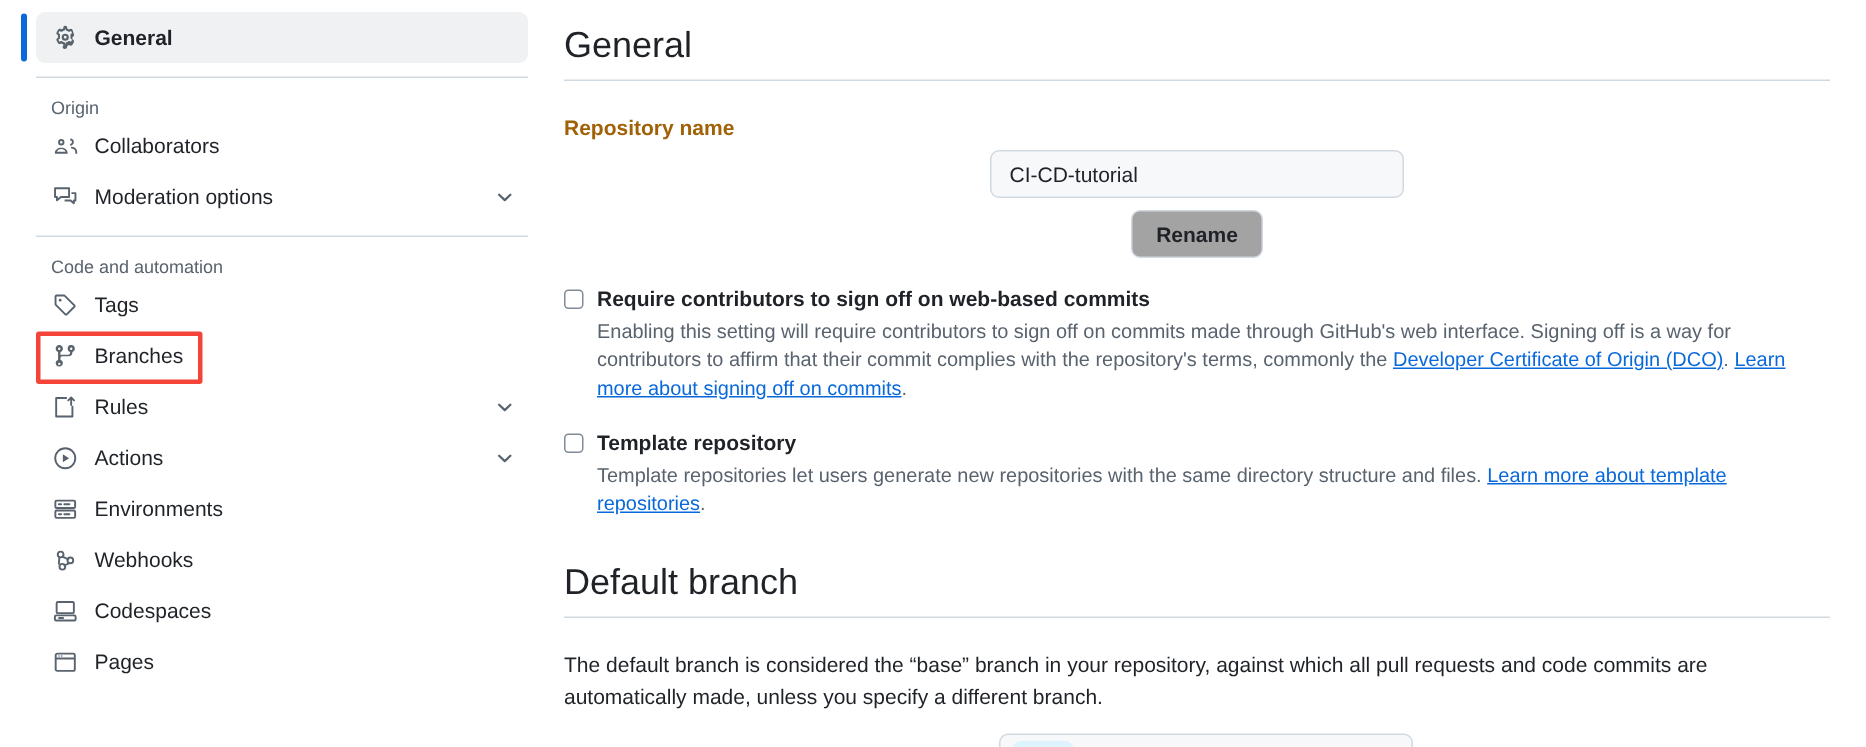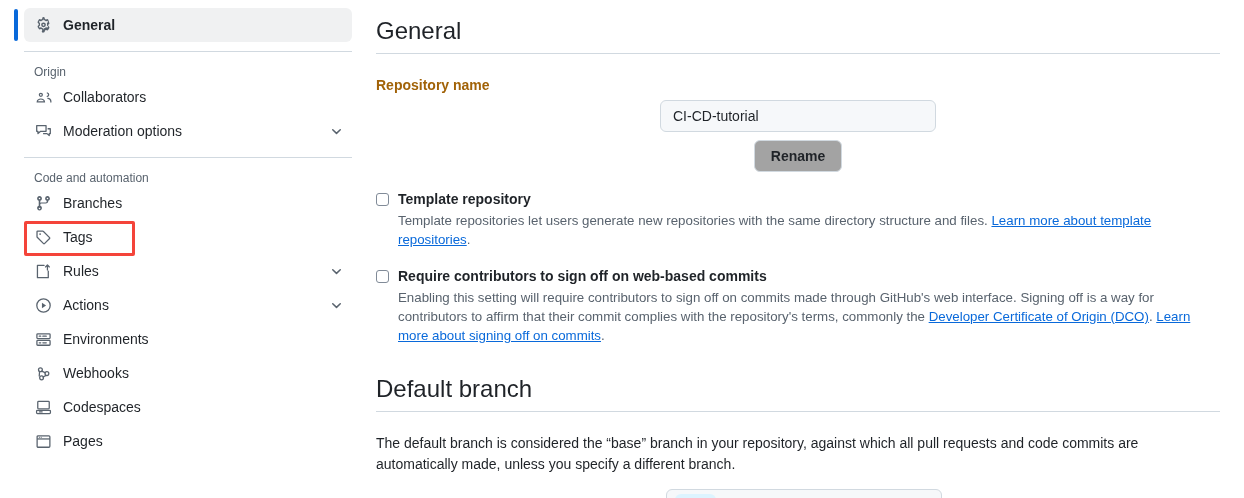--- a/index.html
+++ b/index.html
@@ -252,35 +252,35 @@
           </svg>
       </span>
     </div>
 
     <div class="divider"></div>
 
     <div class="section-head">Code and automation</div>
 
     <div class="nav-item">
       <span class="nav-ico">
+        <svg width="17" height="17" viewBox="0 0 16 16" fill="none" stroke="currentColor" stroke-width="1.2">
+            <path d="M1.9 7.3V2.5a.6.6 0 0 1 .6-.6h4.8c.16 0 .31.06.42.18l6 6a.6.6 0 0 1 0 .85l-4.8 4.8a.6.6 0 0 1-.85 0l-6-6a.6.6 0 0 1-.17-.43Z" stroke-linejoin="round"></path>
+            <circle cx="4.8" cy="4.8" r="0.85" fill="currentColor" stroke="none"></circle>
+          </svg>
+      </span>
+      <span class="nav-label">Tags</span>
+    </div>
+
+    <div class="nav-item">
+      <span class="nav-ico">
         <svg width="17" height="17" viewBox="0 0 16 16" fill="currentColor">
             <path d="M9.5 3.25a2.25 2.25 0 1 1 3 2.122V5.5A2.5 2.5 0 0 1 10 8H6a1 1 0 0 0-1 1v1.128a2.251 2.251 0 1 1-1.5 0V5.372a2.25 2.25 0 1 1 1.5 0v1.836A2.49 2.49 0 0 1 6 7h4a1 1 0 0 0 1-1v-.628A2.25 2.25 0 0 1 9.5 3.25Zm-6 0a.75.75 0 1 0 1.5 0 .75.75 0 0 0-1.5 0Zm8.25-.75a.75.75 0 1 0 0 1.5.75.75 0 0 0 0-1.5ZM4.25 12a.75.75 0 1 0 0 1.5.75.75 0 0 0 0-1.5Z"></path>
           </svg>
       </span>
       <span class="nav-label">Branches</span>
-    </div>
-
-    <div class="nav-item">
-      <span class="nav-ico">
-        <svg width="17" height="17" viewBox="0 0 16 16" fill="none" stroke="currentColor" stroke-width="1.2">
-            <path d="M1.9 7.3V2.5a.6.6 0 0 1 .6-.6h4.8c.16 0 .31.06.42.18l6 6a.6.6 0 0 1 0 .85l-4.8 4.8a.6.6 0 0 1-.85 0l-6-6a.6.6 0 0 1-.17-.43Z" stroke-linejoin="round"></path>
-            <circle cx="4.8" cy="4.8" r="0.85" fill="currentColor" stroke="none"></circle>
-          </svg>
-      </span>
-      <span class="nav-label">Tags</span>
     </div>
 
     <div class="nav-item">
       <span class="nav-ico">
         <svg width="17" height="17" viewBox="0 0 16 16" fill="none" stroke="currentColor" stroke-width="1.2">
             <path d="M8.6 2.2H2.3v11.6h10.2V7.6" stroke-linecap="round" stroke-linejoin="round"></path>
             <path d="M11.7 6.6V1.9m0 0L9.9 3.7m1.8-1.8 1.8 1.8" stroke-linecap="round" stroke-linejoin="round"></path>
           </svg>
       </span>
       <span class="nav-label">Rules</span>
@@ -357,39 +357,39 @@
   </nav>
 
   <main class="main">
 
     <h2 class="h2">General</h2>
 
     <div class="field-label">Repository name</div>
     <div class="row">
       <div class="text-input">CI-CD-tutorial</div>
       <button class="btn">Rename</button>
+    </div>
+
+    <div class="check-block">
+      <div class="check-row">
+        <span class="cb"></span>
+        <span class="cb-title">Require contributors to sign off on web-based commits</span>
+      </div>
+      <div class="cb-desc">
+        <span>Enabling this setting will require contributors to sign off on commits made through GitHub's web interface. Signing off is a way for contributors to affirm that their commit complies with the repository's terms, commonly the </span><a class="lnk">Developer Certificate of Origin (DCO)</a><span>. </span><a class="lnk">Learn more about signing off on commits</a><span>.</span>
+      </div>
     </div>
 
     <div class="check-block">
       <div class="check-row">
         <span class="cb"></span>
         <span class="cb-title">Template repository</span>
       </div>
       <div class="cb-desc">
         <span>Template repositories let users generate new repositories with the same directory structure and files. </span><a class="lnk">Learn more about template repositories</a><span>.</span>
-      </div>
-    </div>
-
-    <div class="check-block">
-      <div class="check-row">
-        <span class="cb"></span>
-        <span class="cb-title">Require contributors to sign off on web-based commits</span>
-      </div>
-      <div class="cb-desc">
-        <span>Enabling this setting will require contributors to sign off on commits made through GitHub's web interface. Signing off is a way for contributors to affirm that their commit complies with the repository's terms, commonly the </span><a class="lnk">Developer Certificate of Origin (DCO)</a><span>. </span><a class="lnk">Learn more about signing off on commits</a><span>.</span>
       </div>
     </div>
 
     <h2 class="h2 second">Default branch</h2>
 
     <p class="para">The default branch is considered the “base” branch in your repository, against which all pull requests and code commits are automatically made, unless you specify a different branch.</p>
 
     <div class="row" style="margin-top:14px;">
       <div class="branch-input">
         <span class="branch-chip">main</span>

